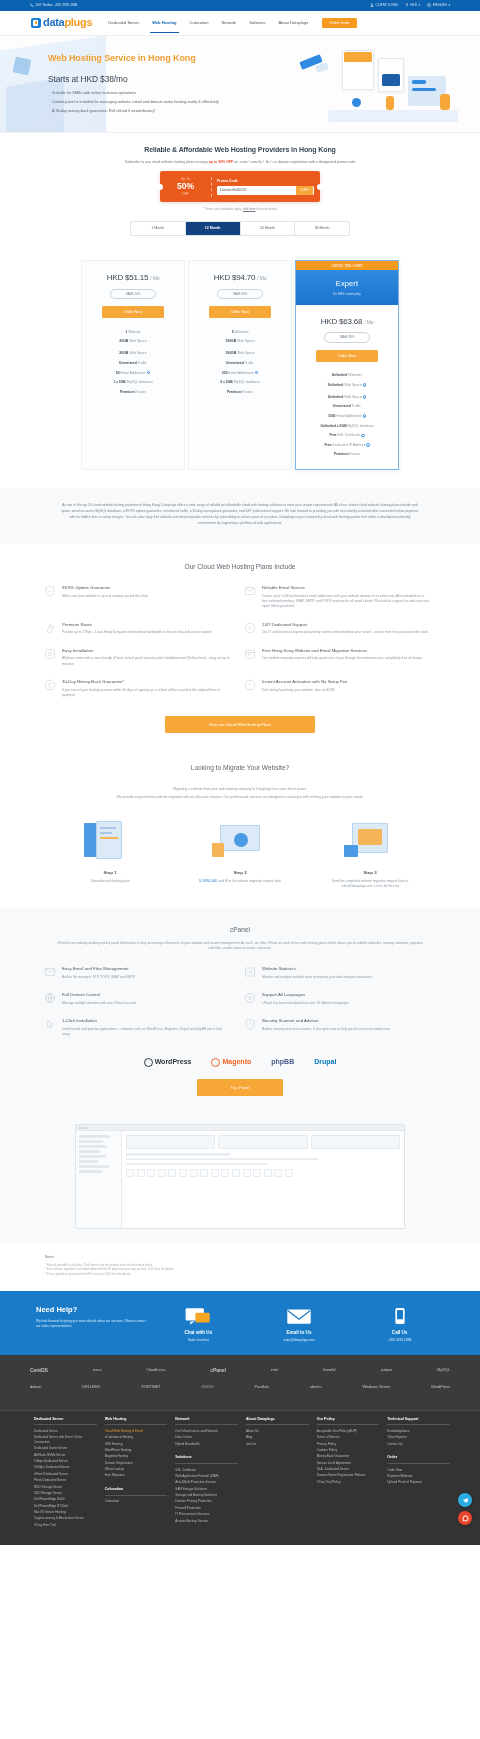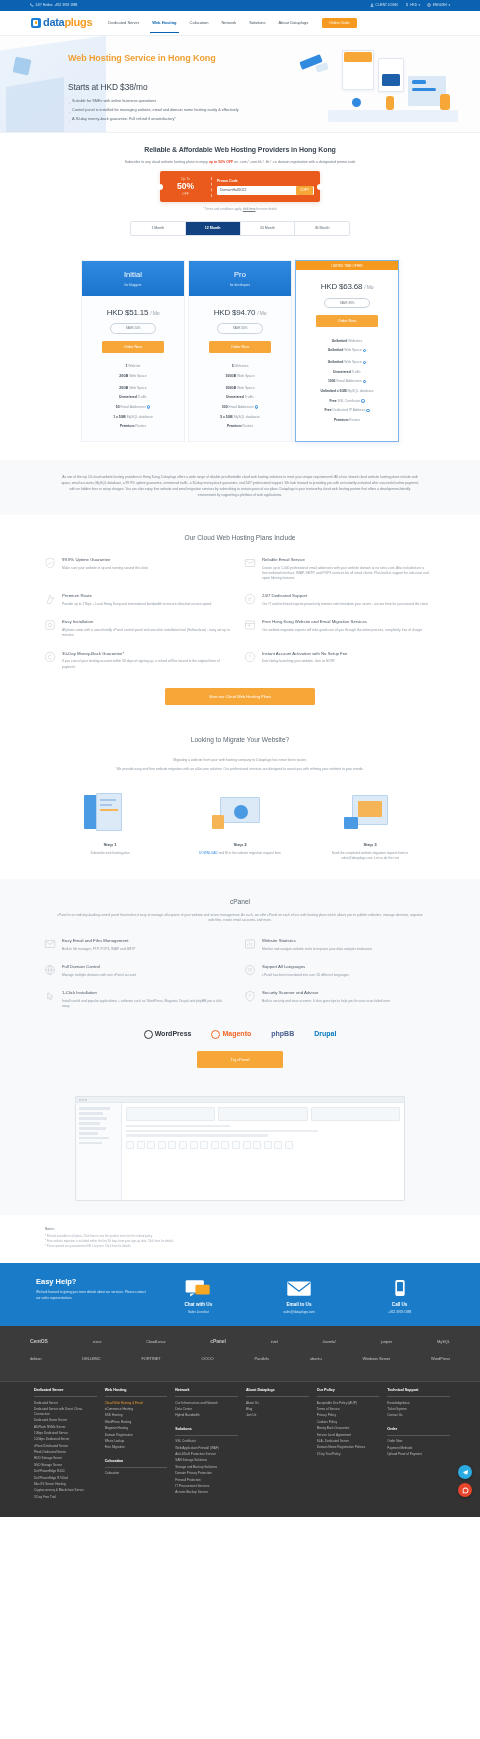--- a/index.html
+++ b/index.html
@@ -27,23 +27,23 @@
   .menu .mi{padding:7px 0;position:relative;white-space:nowrap}
   .menu .mi.active{color:#0a62b0;font-weight:700}
   .menu .mi.active:after{content:"";position:absolute;left:-2px;right:-2px;bottom:0;height:1.4px;background:#0a62b0}
   .order-btn{margin-left:14px;background:#f59a1f;color:#fff;font-size:3.6px;padding:3.4px 7px;border-radius:1.5px;white-space:nowrap;border:none;cursor:pointer;font-family:inherit}
 
   
   .hero{height:97px;background:#fdfdfe;position:relative;overflow:hidden;border-bottom:1px solid #eef1f5}
   .hero .bgl{position:absolute;left:-14px;top:8px;width:120px;height:105px;background:linear-gradient(150deg,#e8f1fb,#dfeaf8);transform:skewY(-8deg);opacity:.85}
   .hero .bgl2{position:absolute;left:6px;top:46px;width:58px;height:60px;background:#cfe0f3;transform:skewY(-10deg);opacity:.7}
   .hero .bgl3{position:absolute;left:14px;top:22px;width:16px;height:16px;background:#8fc0ea;border-radius:2px;opacity:.75;transform:rotate(12deg)}
-  .hero-txt{position:absolute;left:68px;top:16px;width:210px}
+  .hero-txt{position:absolute;left:48px;top:16px;width:210px}
   .hero-h1{font-size:9px;color:#f0a033;font-weight:700;letter-spacing:-.1px}
-  .hero-h2{font-size:8.4px;color:#3a4652;margin-top:16px;letter-spacing:-.1px}
+  .hero-h2{font-size:8.4px;color:#3a4652;margin-top:8px;letter-spacing:-.1px}
   .hero ul{margin-top:6px;list-style:none}
   .hero li{font-size:3.8px;color:#5c6771;margin-bottom:3.2px;padding-left:4px;position:relative;line-height:1.55}
   .hero li:before{content:"·";position:absolute;left:0.6px;top:-.4px;font-size:6px;color:#8a949d}
   .hero-art{position:absolute;right:0;top:0;width:190px;height:97px}
   .art-card{position:absolute;background:#fff;border:1px solid #e2e8ef;border-radius:2px;box-shadow:0 1px 3px rgba(40,70,110,.07)}
   .art-blue{position:absolute;background:#2f8ae0;border-radius:1.5px}
   .art-orange{position:absolute;background:#f7a738;border-radius:1.5px}
   .art-navy{position:absolute;background:#1d5fa8;border-radius:1.5px}
   .art-light{position:absolute;background:#dbe8f6;border-radius:1.5px}
 
@@ -298,59 +298,55 @@
       <div class="tt">1 Month</div>
       <div class="tt active">12 Month</div>
       <div class="tt">24 Month</div>
       <div class="tt">36 Month</div>
     </div>
   </div>
 
   <div class="plans">
 
     <div class="plan">
-      <div class="plan-head">
-        <div class="plan-name">Initial</div>
-        <div class="plan-for">for bloggers</div>
-      </div>
       <div class="plan-price"><span>HKD $51.15</span> <small>/ Mo</small></div>
       <span class="save">SAVE 24%</span>
       <button class="cta">Order Now</button>
       <ul class="feats">
         <li><b>1</b><span> Website</span></li>
         <li><b>20GB</b><span> Web Space</span></li>
         <li class="gap"><b>20GB</b><span> Web Space</span></li>
         <li><b>Unmetered</b><span> Traffic</span></li>
         <li><b>50</b><span> Email Addresses</span><i class="qi">?</i></li>
         <li><b>1 x 5GB</b><span> MySQL database</span></li>
         <li><b>Premium</b><span> Routes</span></li>
       </ul>
     </div>
 
     <div class="plan">
-      <div class="plan-head">
-        <div class="plan-name">Pro</div>
-        <div class="plan-for">for developers</div>
-      </div>
       <div class="plan-price"><span>HKD $94.70</span> <small>/ Mo</small></div>
       <span class="save">SAVE 30%</span>
       <button class="cta">Order Now</button>
       <ul class="feats">
         <li><b>5</b><span> Websites</span></li>
         <li><b>100GB</b><span> Web Space</span></li>
         <li class="gap"><b>100GB</b><span> Web Space</span></li>
         <li><b>Unmetered</b><span> Traffic</span></li>
         <li><b>300</b><span> Email Addresses</span><i class="qi">?</i></li>
         <li><b>5 x 5GB</b><span> MySQL database</span></li>
         <li><b>Premium</b><span> Routes</span></li>
       </ul>
     </div>
 
     <div class="plan feat">
       <div class="ribbon">LIMITED TIME OFFER</div>
+      <div class="plan-head">
+        <div class="plan-name">Expert</div>
+        <div class="plan-for">for DEV community</div>
+      </div>
       <div class="plan-price"><span>HKD $63.68</span> <small>/ Mo</small></div>
       <span class="save">SAVE 38%</span>
       <button class="cta">Order Now</button>
       <ul class="feats">
         <li><b>Unlimited</b><span> Websites</span></li>
         <li><b>Unlimited</b><span> Web Space</span><i class="qi">?</i></li>
         <li class="gap"><b>Unlimited</b><span> Web Space</span><i class="qi">?</i></li>
         <li><b>Unmetered</b><span> Traffic</span></li>
         <li><b>1000</b><span> Email Addresses</span><i class="qi">?</i></li>
         <li><b>Unlimited x 5GB</b><span> MySQL database</span></li>
@@ -627,21 +623,21 @@
         <li>* Refund available to all plans. Click here to see the product terms for the refund policy.</li>
         <li>* Free website migration is included within the first 30 days from your sign-up date, Click here for details.</li>
         <li>* Prices quoted are guaranteed at HK List price. Click here for details.</li>
       </ul>
     </div>
   </div>
 
   <div class="help">
     <div class="inner">
       <div class="help-l">
-        <h3>Easy Help?</h3>
+        <h3>Need Help?</h3>
         <p>We look forward to giving you more details about our services. Please contact our sales representatives</p>
       </div>
       <div class="help-cols">
         <div class="hc">
           <div class="hc-ic">
             <svg viewBox="0 0 40 26" style="width:26px;height:18px">
                 <rect x="1" y="1" width="28" height="19" rx="2" fill="#fff"></rect>
                 <path d="M8 22l0 4 7-5z" fill="#fff"></path>
                 <rect x="16" y="8" width="22" height="15" rx="2" fill="#f5a623"></rect>
               </svg>

